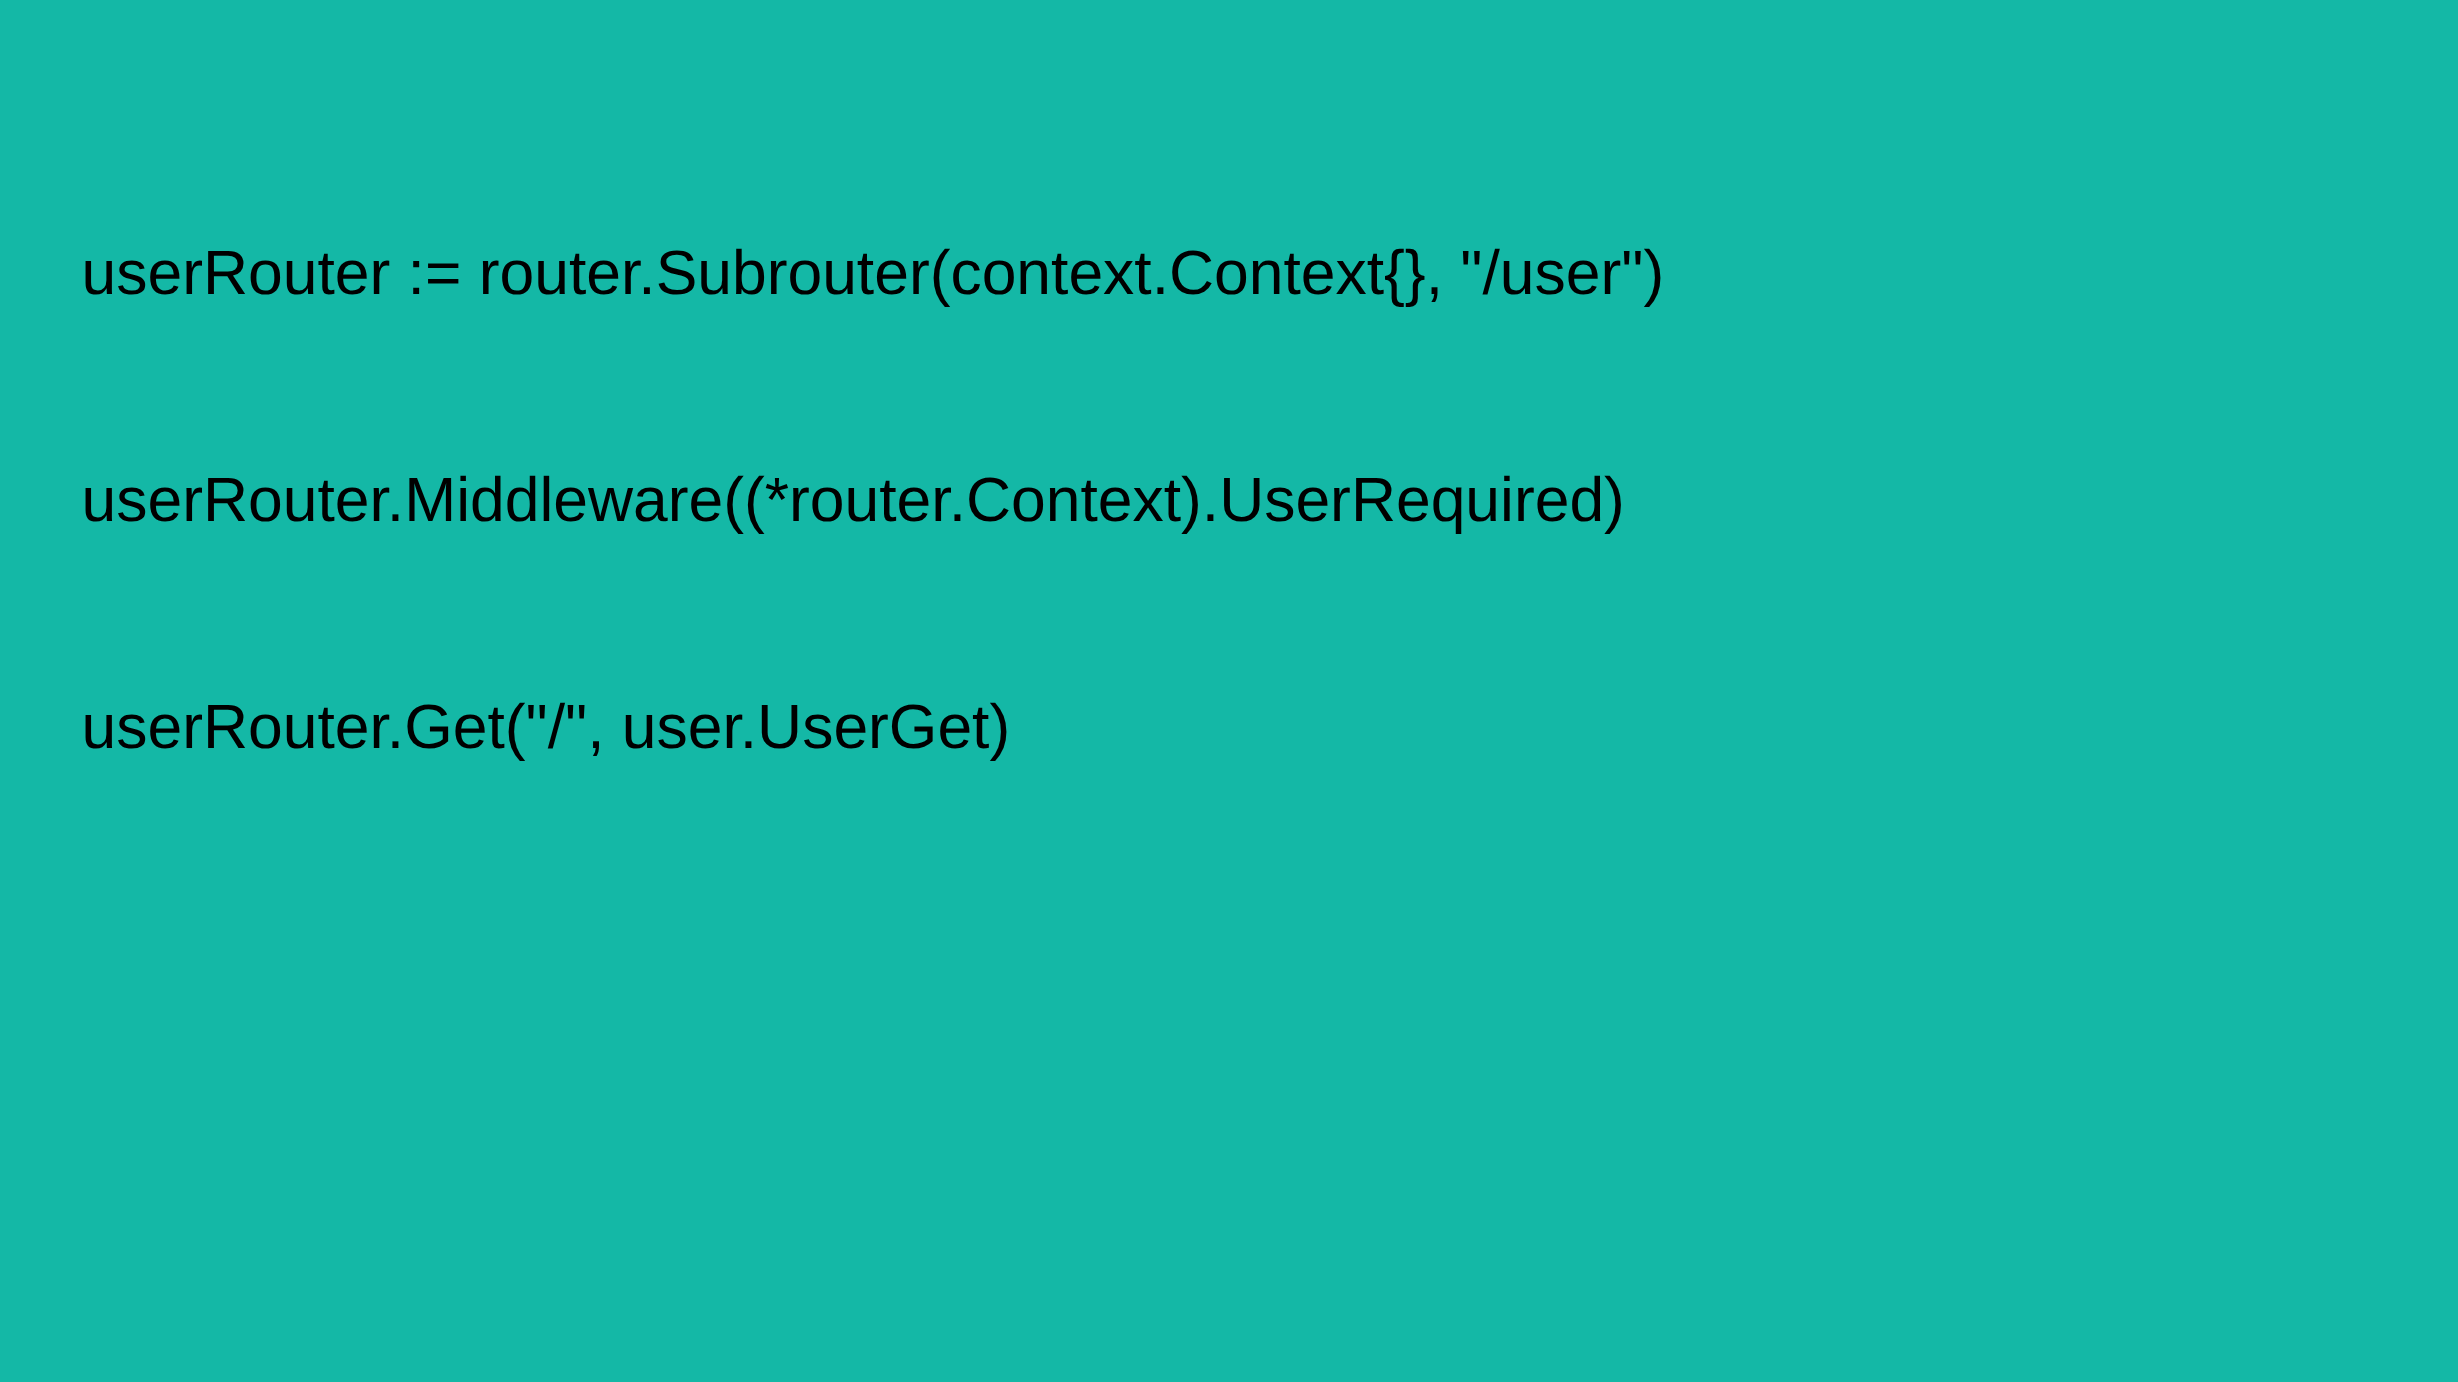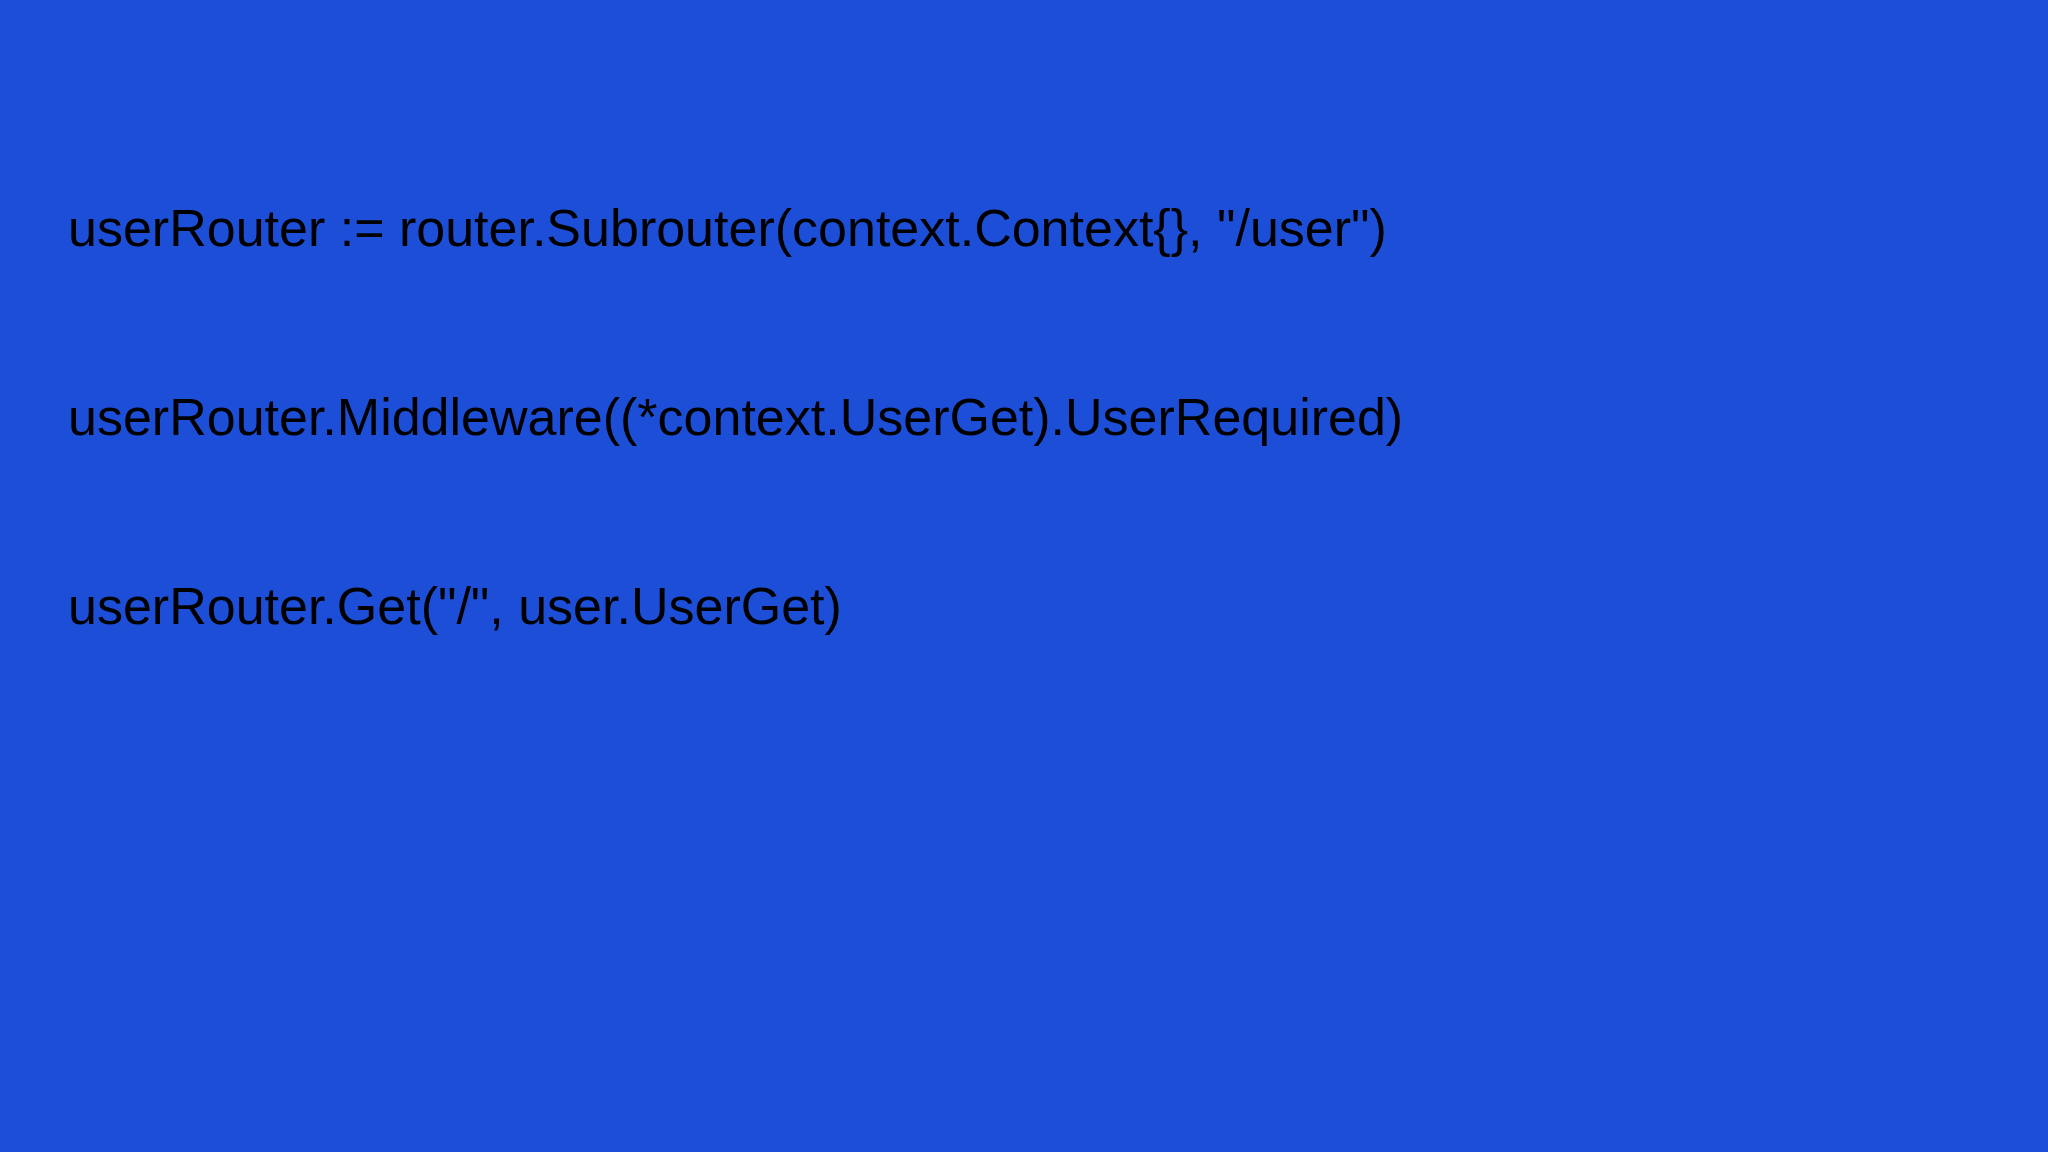--- a/index.html
+++ b/index.html
@@ -10,21 +10,21 @@
   body {
     width: 2048px;
     height: 1152px;
     overflow: hidden;
     position: relative;
     font-family: "Liberation Sans", sans-serif;
   }
   .slide {
     position: absolute;
     inset: 0;
-    background: #1d4ed8;
+    background: #14b8a6;
   }
   .code-block {
     position: absolute;
     left: 68px;
     top: 71px;
     right: 0;
     color: #000000;
     font-family: "Liberation Sans", sans-serif;
     font-size: 52px;
     line-height: 63px;
@@ -35,21 +35,21 @@
     height: 63px;
   }
   .i0    { padding-left: 0; }
 </style>
 </head>
 <body>
 
 <div class="slide">
   <div class="code-block">
     <div class="code-line i0">userRouter := router.Subrouter(context.Context{}, "/user")</div>
-    <div class="code-line i0">userRouter.Middleware((*context.UserGet).UserRequired)</div>
+    <div class="code-line i0">userRouter.Middleware((*router.Context).UserRequired)</div>
     <div class="code-line i0">userRouter.Get("/", user.UserGet)</div>
     <div class="code-line i0"></div>
     <div class="code-line i0"></div>
     <div class="code-line i0">func (c *Context) UserRequired(rw web.ResponseWriter, req *web.Request,</div>
     
     
     
     
     
     

